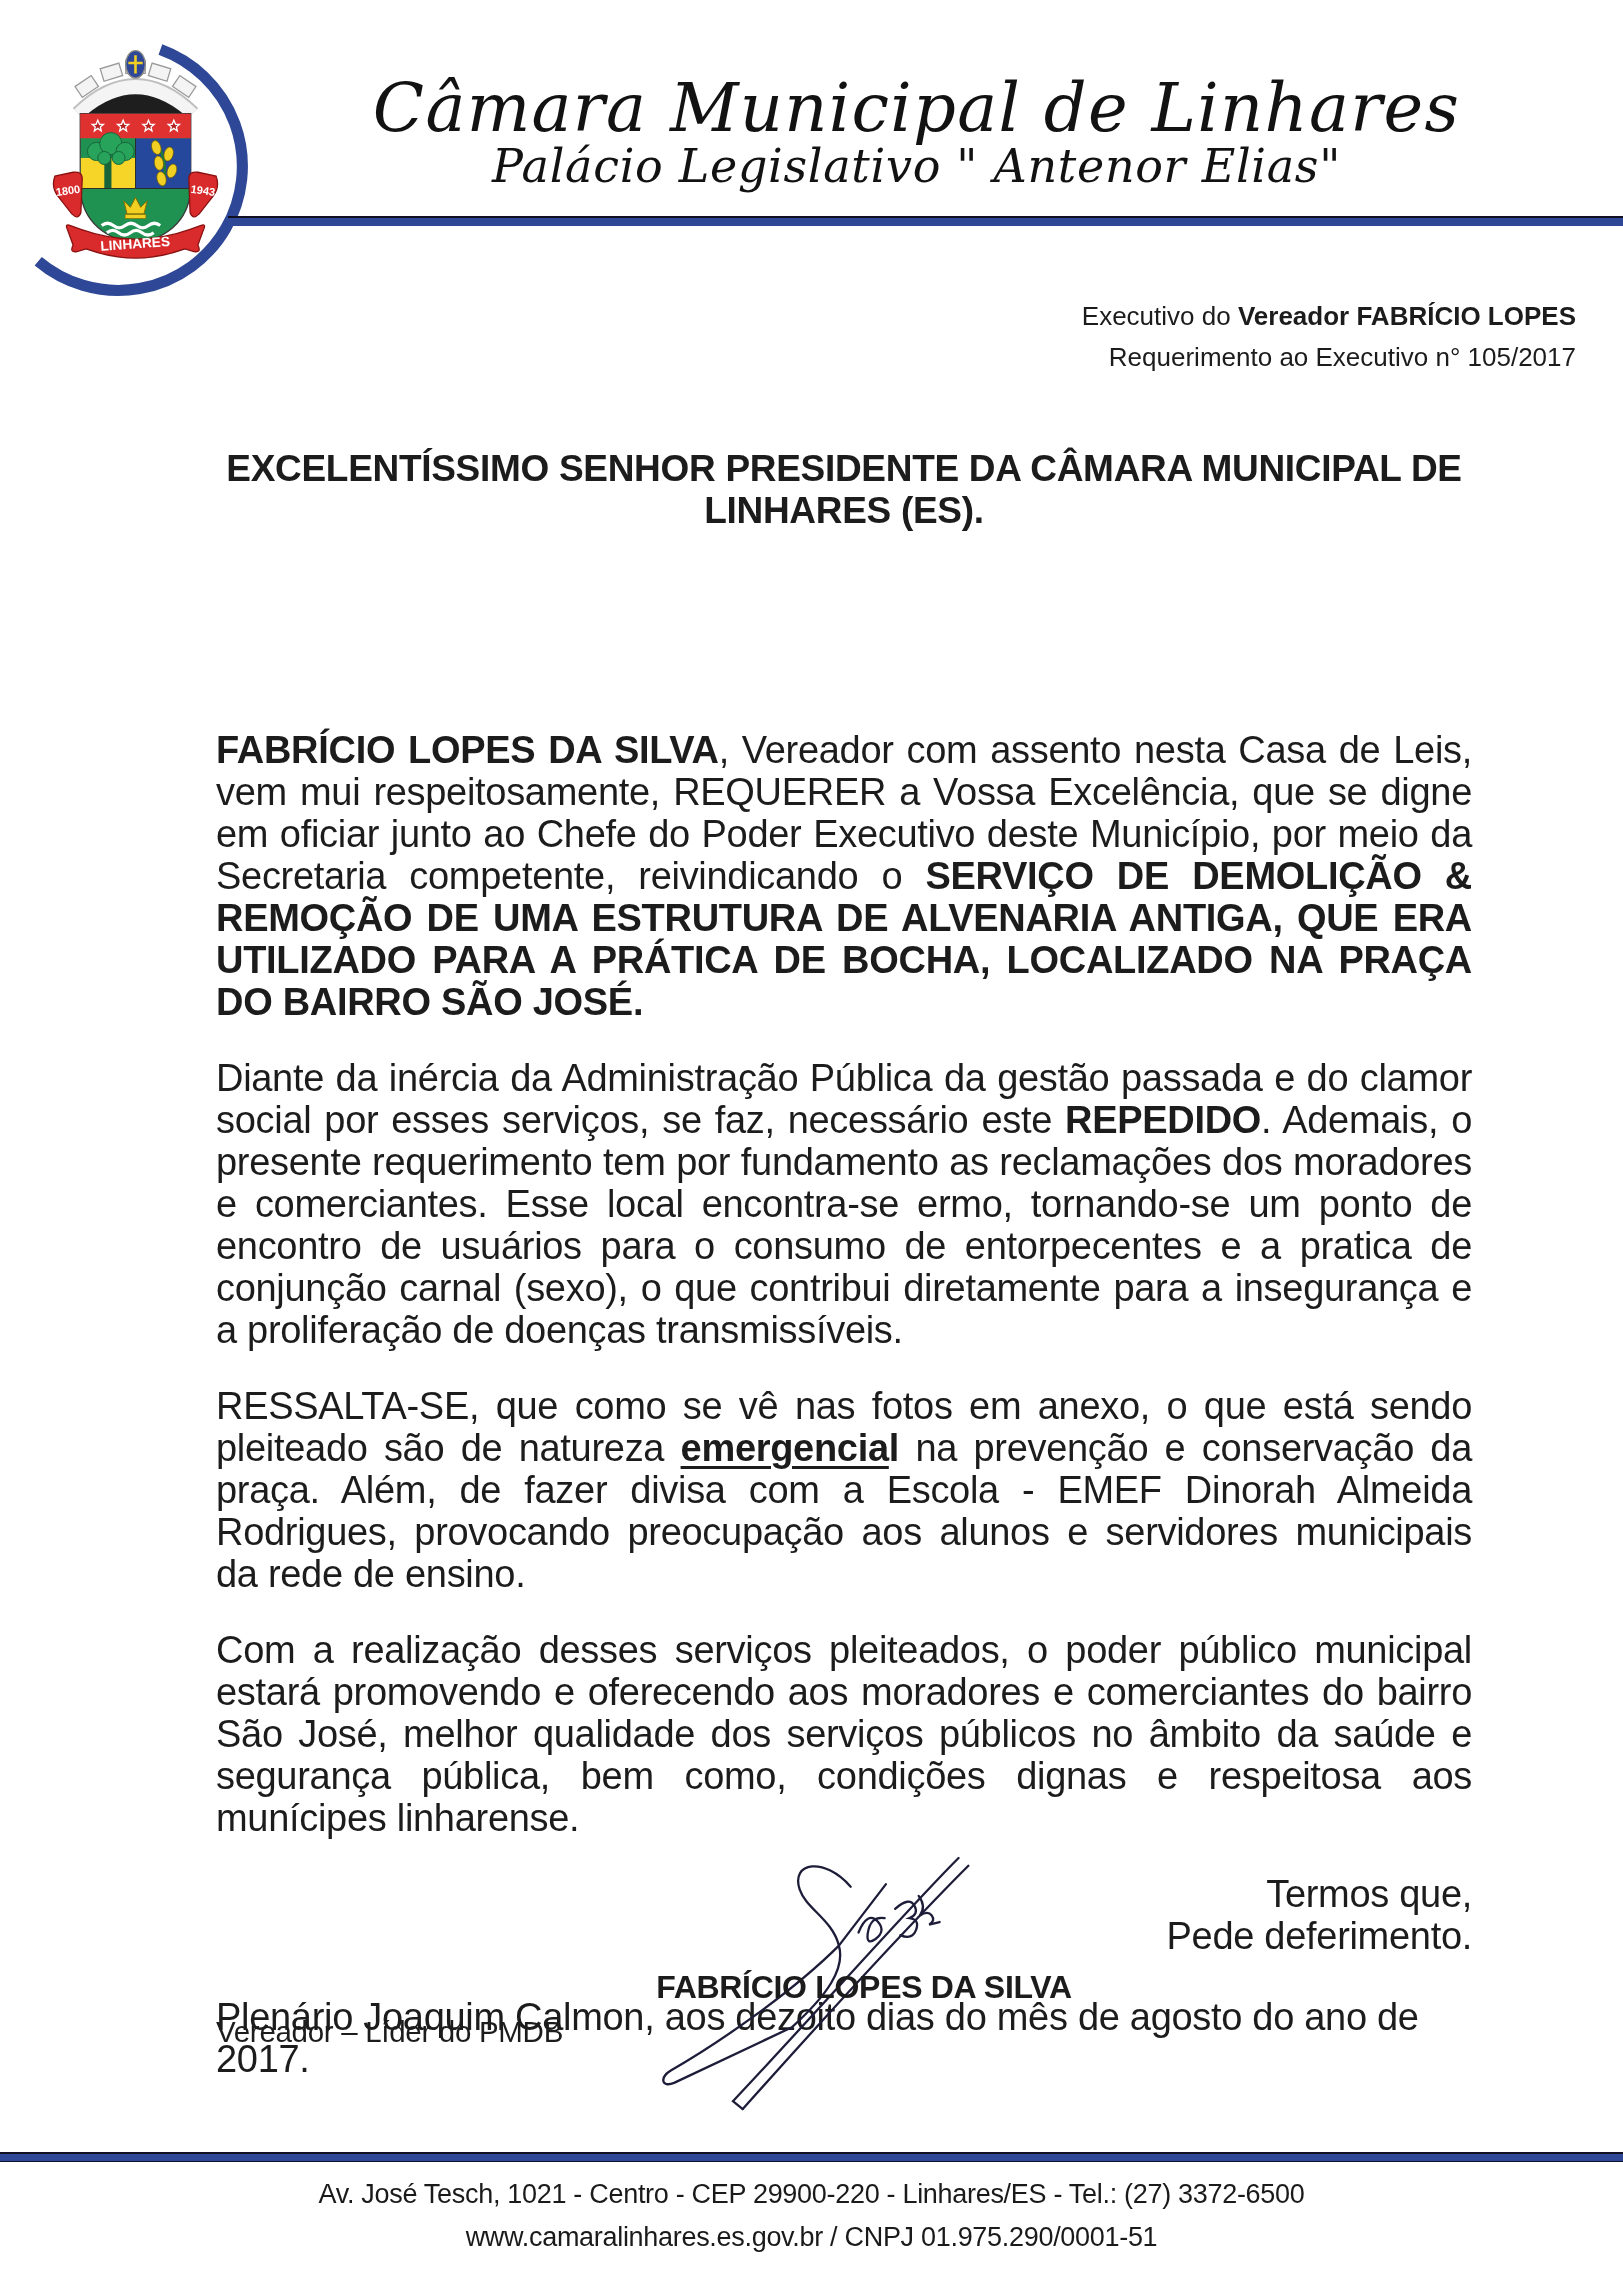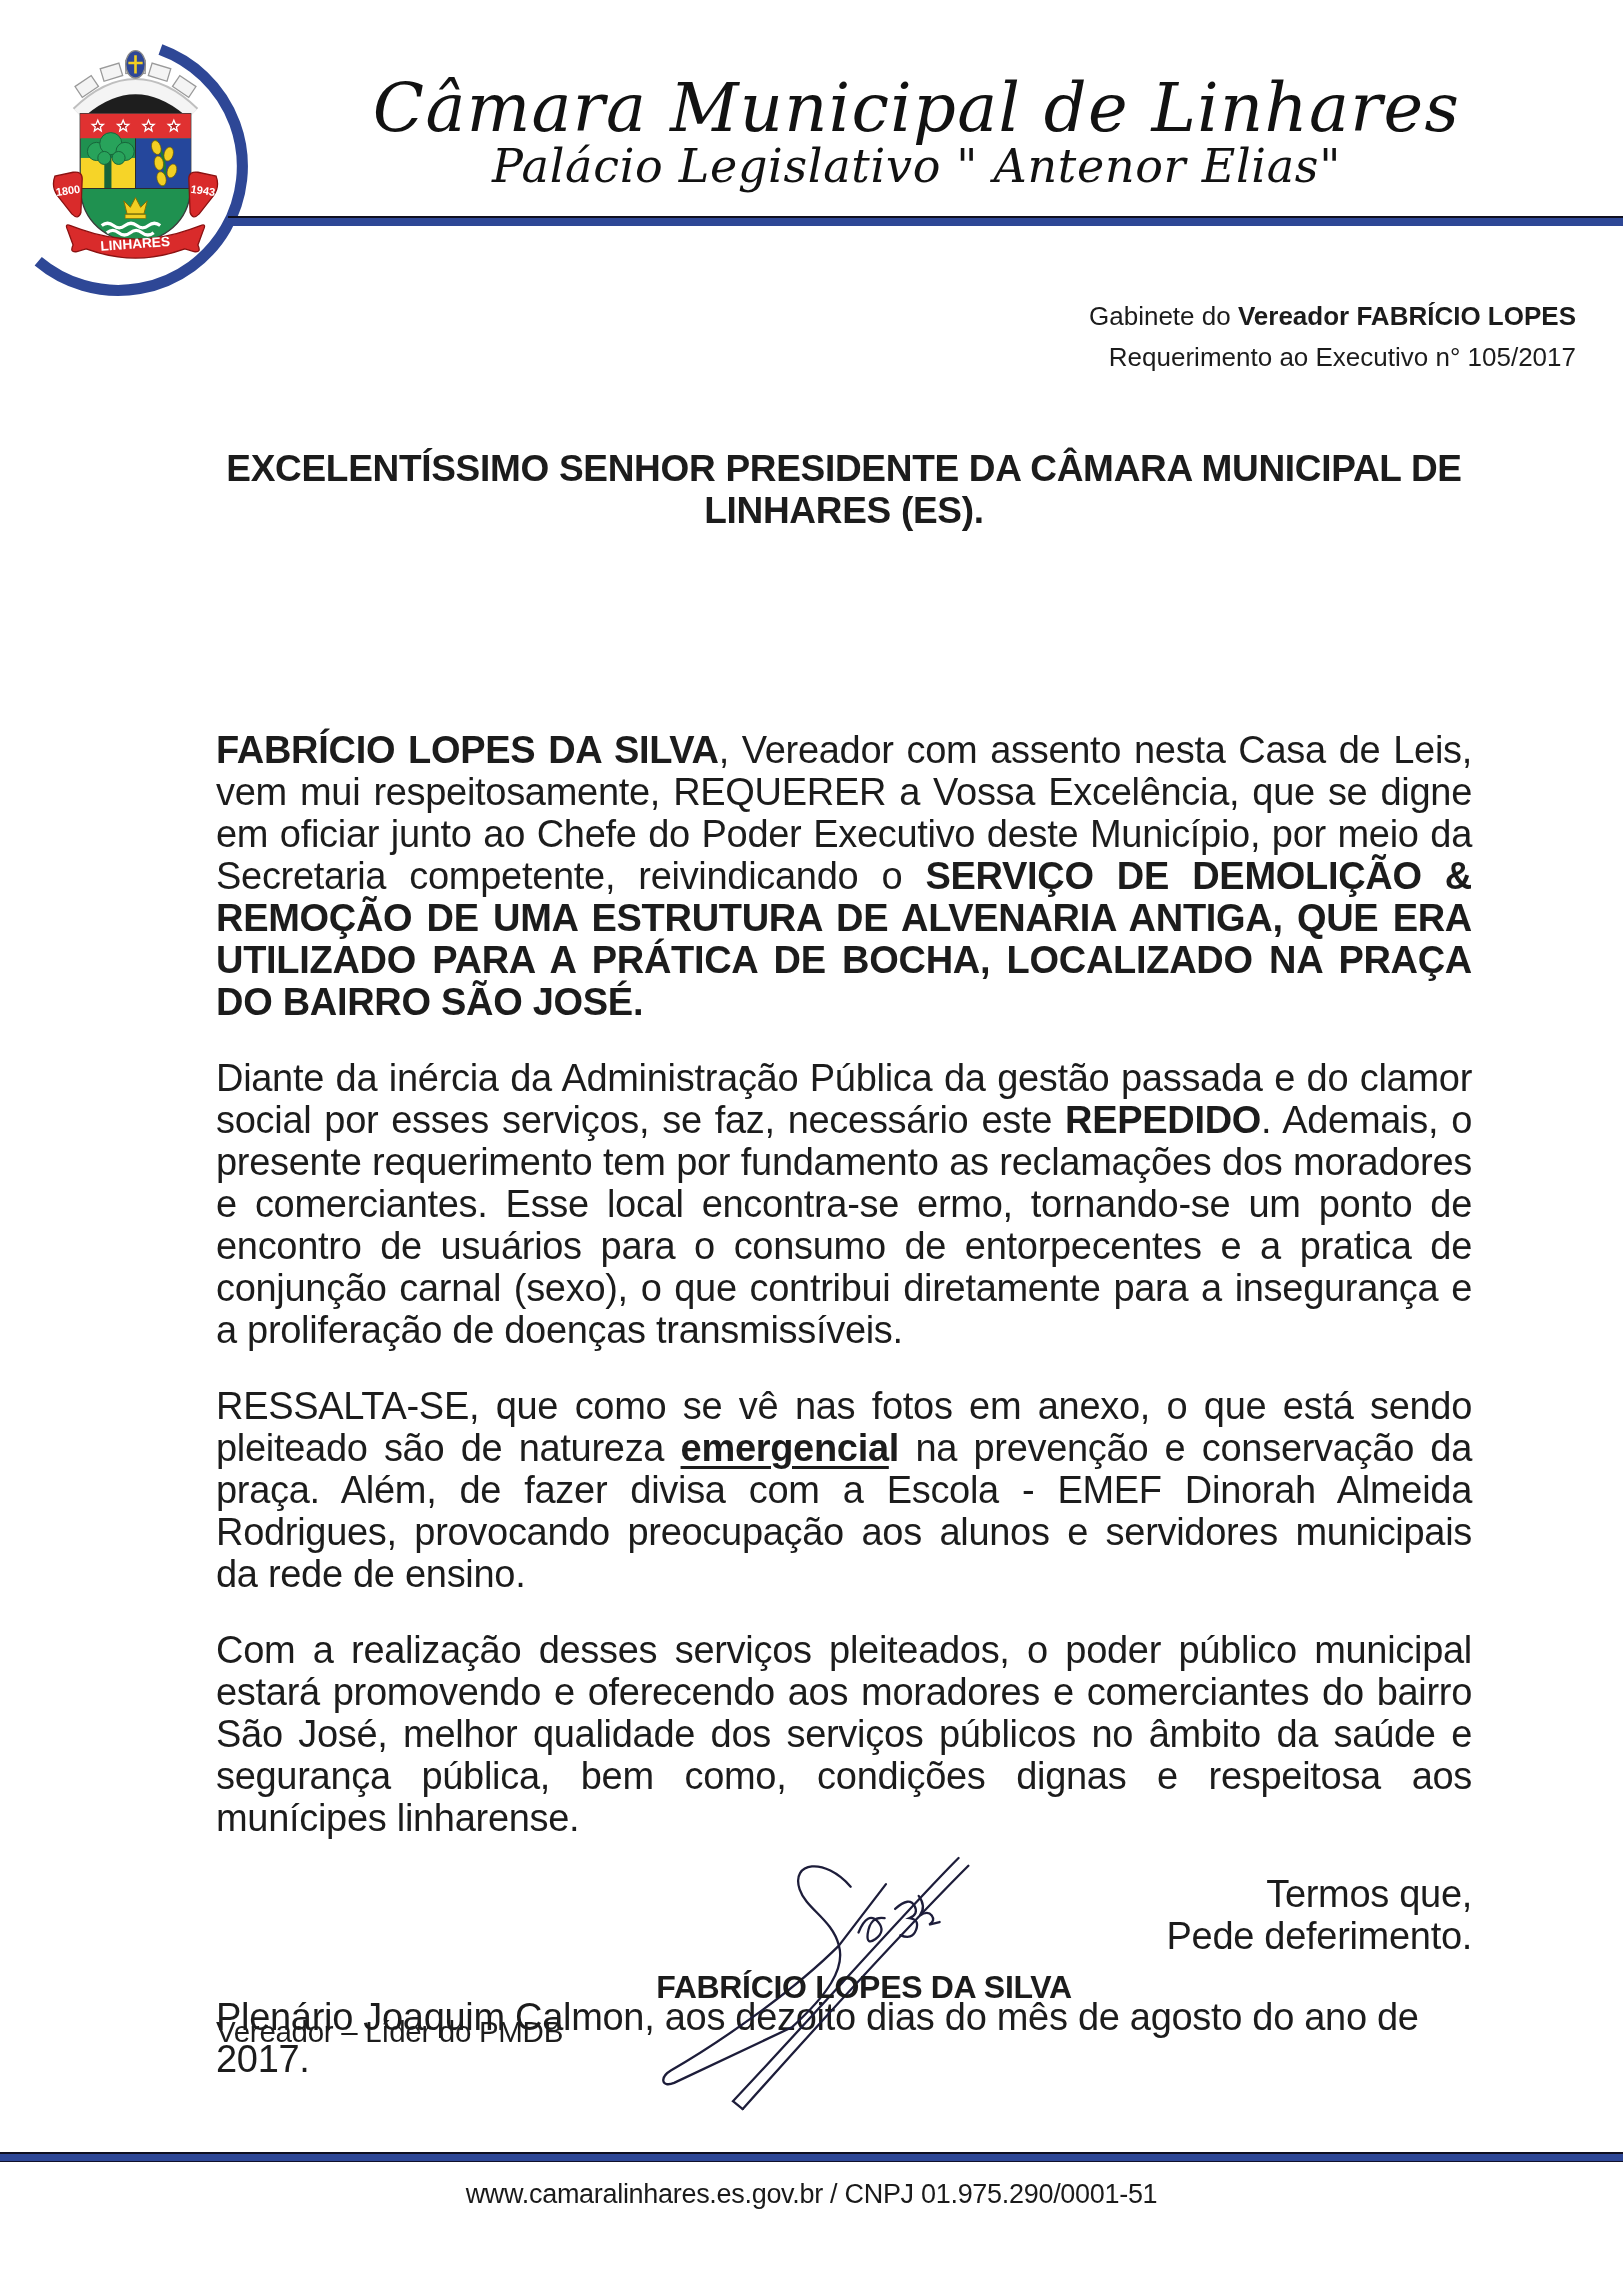--- a/index.html
+++ b/index.html
@@ -146,21 +146,21 @@
       <text x="130" y="307" font-family="Liberation Sans, sans-serif" font-size="21" font-weight="bold" fill="#ffffff" text-anchor="middle" transform="rotate(-4 130 307)">LINHARES</text>
     </g>
   </svg>
 
   <div class="org-name">Câmara Municipal de Linhares</div>
   <div class="building-name">Palácio Legislativo " Antenor Elias"</div>
   <div class="header-rule"></div>
 </div>
 
 <div class="office-block">
-  <div><span>Gabinete do </span><span class="b">Vereador FABRÍCIO LOPES</span></div>
+  <div><span>Executivo do </span><span class="b">Vereador FABRÍCIO LOPES</span></div>
   <div>Requerimento ao Executivo n° 105/2017</div>
 </div>
 
 <div class="addressee">EXCELENTÍSSIMO SENHOR PRESIDENTE DA CÂMARA MUNICIPAL DE LINHARES (ES).</div>
 
 <div class="letter-body">
   <p><span class="b">FABRÍCIO LOPES DA SILVA</span><span>, Vereador com assento nesta Casa de Leis, vem mui respeitosamente, REQUERER a Vossa Excelência, que se digne em oficiar junto ao Chefe do Poder Executivo deste Município, por meio da Secretaria competente, reivindicando o </span><span class="b">SERVIÇO DE DEMOLIÇÃO &amp; REMOÇÃO DE UMA ESTRUTURA DE ALVENARIA ANTIGA, QUE ERA UTILIZADO PARA A PRÁTICA DE BOCHA, LOCALIZADO NA PRAÇA DO BAIRRO SÃO JOSÉ.</span></p>
   <p><span>Diante da inércia da Administração Pública da gestão passada e do clamor social por esses serviços, se faz, necessário este </span><span class="b">REPEDIDO</span><span>. Ademais, o presente requerimento tem por fundamento as reclamações dos moradores e comerciantes. Esse local encontra-se ermo, tornando-se um ponto de encontro de usuários para o consumo de entorpecentes e a pratica de conjunção carnal (sexo), o que contribui diretamente para a insegurança e a proliferação de doenças transmissíveis.</span></p>
   <p><span>RESSALTA-SE, que como se vê nas fotos em anexo, o que está sendo pleiteado são de natureza </span><span class="bu">emergencia</span><span class="b">l</span><span> na prevenção e conservação da praça. Além, de fazer divisa com a Escola - EMEF Dinorah Almeida Rodrigues, provocando preocupação aos alunos e servidores municipais da rede de ensino.</span></p>
   <p><span>Com a realização desses serviços pleiteados, o poder público municipal estará promovendo e oferecendo aos moradores e comerciantes do bairro São José, melhor qualidade dos serviços públicos no âmbito da saúde e segurança pública, bem como, condições dignas e respeitosa aos munícipes linharense.</span></p>
@@ -180,15 +180,16 @@
       <path d="M 488 96 q 22 -20 30 -4 q 6 12 -8 18 q 16 2 10 18 q -6 16 -24 8"></path>
       <path d="M 524 76 q 12 16 2 30 q 12 -8 18 0 q 6 8 -4 14 l 16 -4"></path>
     </g>
   </svg>
   <div class="signatory-name">FABRÍCIO LOPES DA SILVA</div>
   <div class="signatory-role">Vereador – Líder do PMDB</div>
 </div>
 
 <div class="footer-rule"></div>
 <div class="footer-text">
+  <div>Av. José Tesch, 1021 - Centro - CEP 29900-220 - Linhares/ES - Tel.: (27) 3372-6500</div>
   <div>www.camaralinhares.es.gov.br / CNPJ 01.975.290/0001-51</div>
 </div>
 
 
 </body></html>

